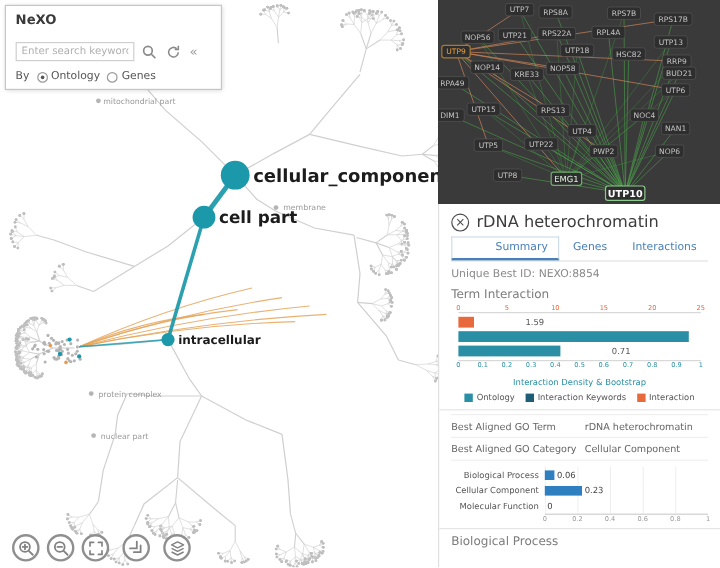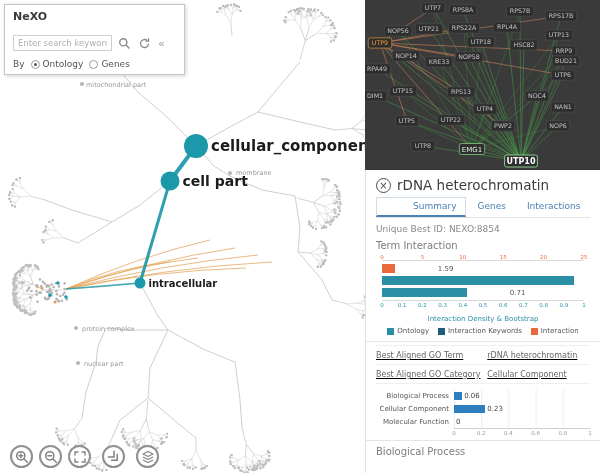--- a/index.html
+++ b/index.html
@@ -61,21 +61,21 @@
   .bar-label { font-size:7px; color:#555; margin-left:3px; }
   .caption { text-align:center; font-size:7px; color:#2a8fa5; padding-top:8px; }
   .legend { display:flex; justify-content:center; gap:9px; padding:4px 0 5px; font-size:7px; color:#555;
     align-items:center; }
   .legend-item { display:flex; align-items:center; }
   .legend .sw { width:7px; height:7px; display:inline-block; margin-right:3px; }
   hr.div { border:0; border-top:1px solid #e5e5e5; margin:1px -10px 0; }
   .go-row { display:flex; font-size:8px; color:#666; padding:5px 0 4px; border-bottom:1px solid #efefef; }
   .go-row:first-child { border-top:1px solid #efefef; }
   .go-row .l { width:52%; }
-  .go-rows { margin-top:3px;text-decoration:underline; }
+  .go-rows { margin-top:3px; }
   .gochart { margin-top:5px; }
   .gc-row { display:flex; align-items:center; height:13px; }
   .gc-label { width:78px; text-align:right; font-size:7px; color:#555; padding-right:5px; flex:none; }
   .gc-plot { flex:1; height:13px; display:flex; align-items:center;
     background:linear-gradient(to right,#ededed 1px,transparent 1px); background-size:20% 100%; }
   .gc-bar { height:8px; }
   .gc-val { font-size:7px; color:#444; margin-left:2px; }
   .gc-axis { display:flex; }
   .gc-axis .sp { width:78px; flex:none; }
   .gc-axis .ax { flex:1; position:relative; height:11px; border-top:1px solid #cfcfcf; }

